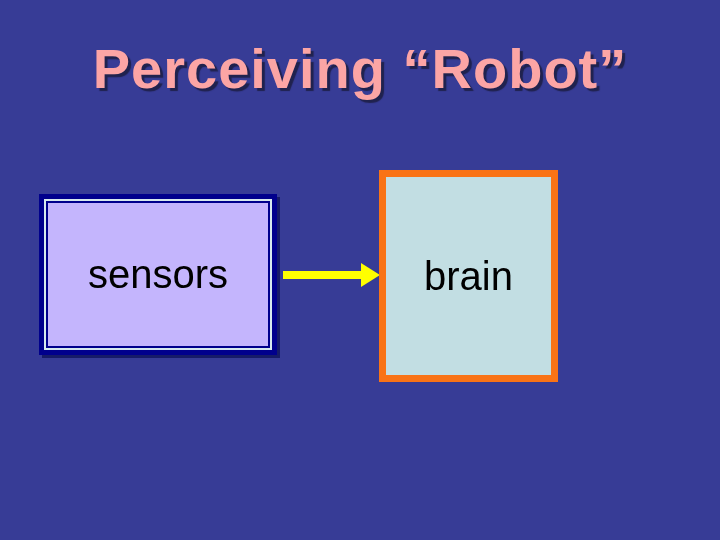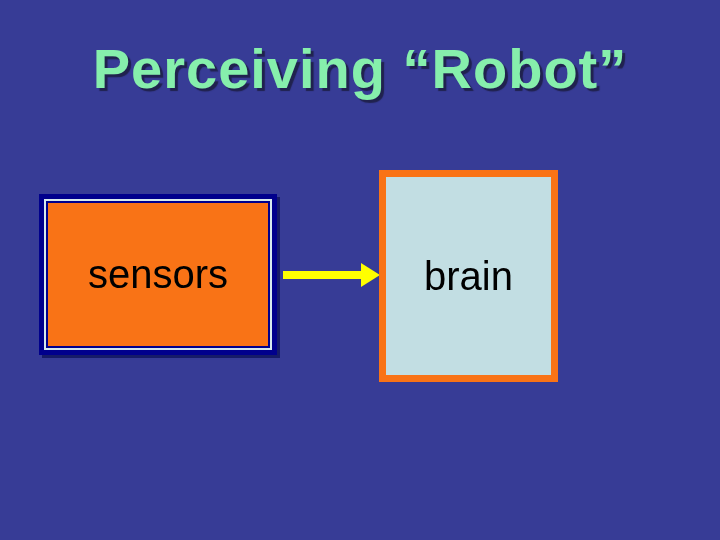--- a/index.html
+++ b/index.html
@@ -17,21 +17,21 @@
   }
   .slide-title {
     position: absolute;
     left: 0;
     top: 36px;
     width: 100%;
     text-align: center;
     font-size: 56px;
     font-weight: bold;
     letter-spacing: 1px;
-    color: #86efac;
+    color: #fca5a5;
     text-shadow: 3px 3px 1px rgba(20, 20, 40, 0.65);
     white-space: nowrap;
   }
   
   .box-sensors-outer {
     position: absolute;
     left: 39px;
     top: 194px;
     width: 238px;
     height: 161px;
@@ -39,21 +39,21 @@
     border: 5px solid #00008c;
     background: #d6e9ed;
     padding: 2px;
     box-shadow: 3px 3px 0 0 #161b68;
   }
   .box-sensors-inner {
     width: 100%;
     height: 100%;
     box-sizing: border-box;
     border: 2px solid #00008c;
-    background: #f97316;
+    background: #c4b5fd;
     display: flex;
     align-items: center;
     justify-content: center;
   }
   
   .box-brain {
     position: absolute;
     left: 379px;
     top: 170px;
     width: 179px;

